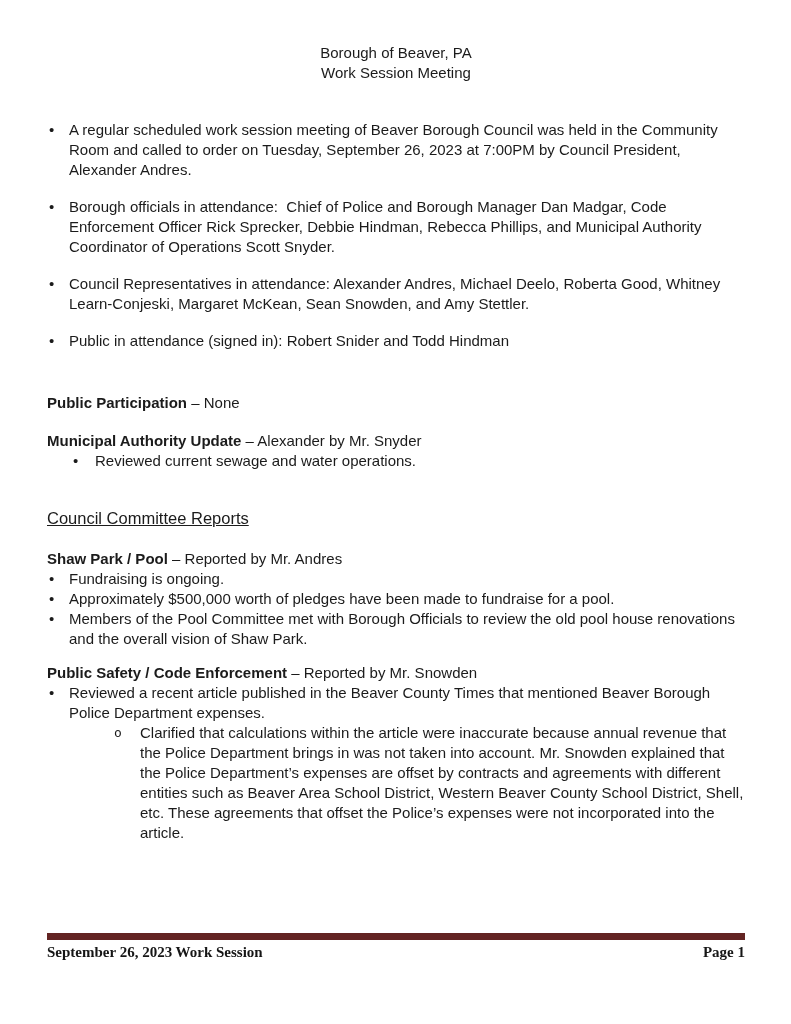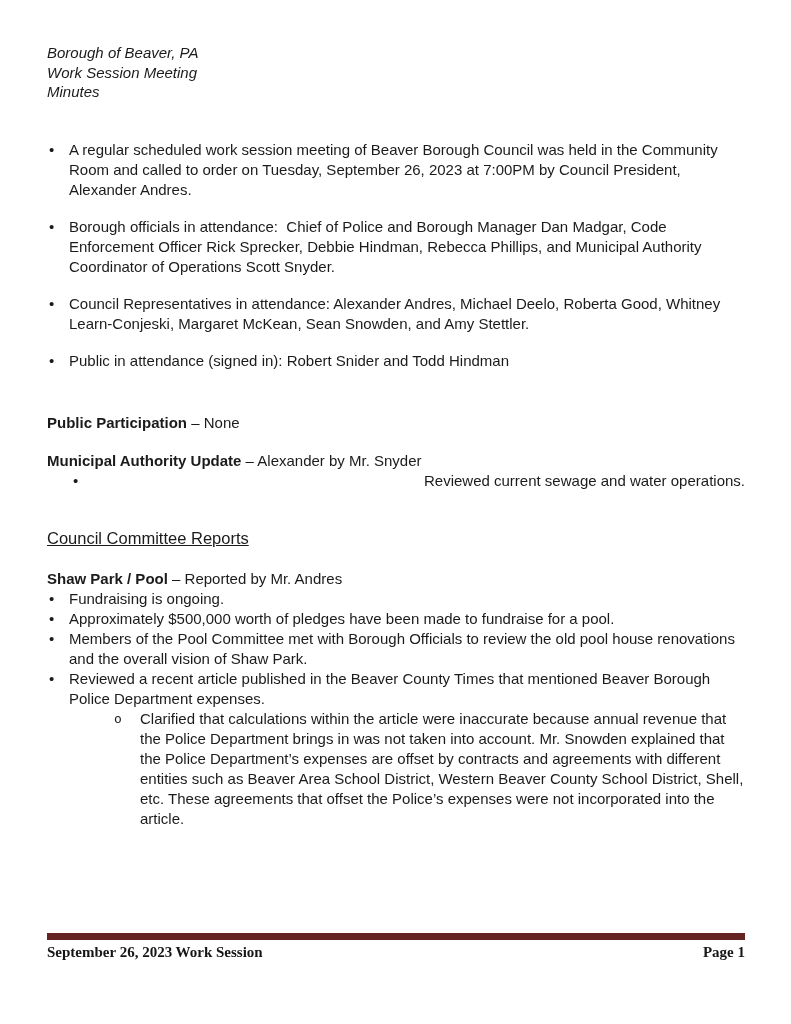--- a/index.html
+++ b/index.html
@@ -11,34 +11,34 @@
     background: #ffffff;
     font-family: "Liberation Sans", sans-serif;
     font-size: 15px;
     line-height: 20px;
     color: #1b1b1b;
     overflow: hidden;
     margin: 0 auto;
   }
   .content { padding: 43px 46px 0 47px; }
 
-  .title-block { line-height: 19.5px; margin-bottom: 38px; font-style: italic; }
+  .title-block { text-align: center; line-height: 19.5px; margin-bottom: 38px; }
 
   ul.blist { list-style: none; }
   li.b1 { position: relative; padding-left: 22px; }
   li.b1::before {
     content: "\2022";
     position: absolute;
     left: 2px;
     top: 0;
   }
   ul.spaced > li { margin-bottom: 17px; }
   ul.spaced > li:last-child { margin-bottom: 0; }
 
-  li.b2 { position: relative; padding-left: 48px; text-align: right; }
+  li.b2 { position: relative; padding-left: 48px; }
   li.b2::before {
     content: "\2022";
     position: absolute;
     left: 26px;
     top: 0;
   }
   li.b3 { position: relative; padding-left: 93px; }
   li.b3::before {
     content: "o";
     position: absolute;
@@ -81,21 +81,20 @@
 </style>
 </head>
 <body>
 
 <div class="page">
   <div class="content">
 
     <div class="title-block">
       <div>Borough of Beaver, PA</div>
       <div>Work Session Meeting</div>
-      <div>Minutes</div>
     </div>
 
     <ul class="blist spaced">
       <li class="b1">A regular scheduled work session meeting of Beaver Borough Council was held in the Community Room and called to order on Tuesday, September 26, 2023 at 7:00PM by Council President, Alexander Andres.</li>
       <li class="b1">Borough officials in attendance:&nbsp; Chief of Police and Borough Manager Dan Madgar, Code Enforcement Officer Rick Sprecker, Debbie Hindman, Rebecca Phillips, and Municipal Authority Coordinator of Operations Scott Snyder.</li>
       <li class="b1">Council Representatives in attendance: Alexander Andres, Michael Deelo, Roberta Good, Whitney Learn-Conjeski, Margaret McKean, Sean Snowden, and Amy Stettler.</li>
       <li class="b1">Public in attendance (signed in): Robert Snider and Todd Hindman</li>
     </ul>
 
     <p class="hline pp-heading"><strong>Public Participation</strong><span> – None</span></p>
@@ -107,20 +106,21 @@
 
     <h2 class="ccr-heading">Council Committee Reports</h2>
 
     <p class="hline"><strong>Shaw Park / Pool</strong><span> – Reported by Mr. Andres</span></p>
     <ul class="blist">
       <li class="b1">Fundraising is ongoing.</li>
       <li class="b1">Approximately $500,000 worth of pledges have been made to fundraise for a pool.</li>
       <li class="b1">Members of the Pool Committee met with Borough Officials to review the old pool house renovations and the overall vision of Shaw Park.</li>
     </ul>
 
+    <p class="hline ps-heading"><strong>Public Safety / Code Enforcement</strong><span> – Reported by Mr. Snowden</span></p>
     <ul class="blist">
       <li class="b1">Reviewed a recent article published in the Beaver County Times that mentioned Beaver Borough Police Department expenses.</li>
       <li class="b3">Clarified that calculations within the article were inaccurate because annual revenue that the Police Department brings in was not taken into account. Mr. Snowden explained that the Police Department’s expenses are offset by contracts and agreements with different entities such as Beaver Area School District, Western Beaver County School District, Shell, etc. These agreements that offset the Police’s expenses were not incorporated into the article.</li>
     </ul>
 
   </div>
 
   <div class="footer">
     <div class="footer-bar" style="background: rgb(99, 36, 35);"></div>
     <div class="footer-row">

